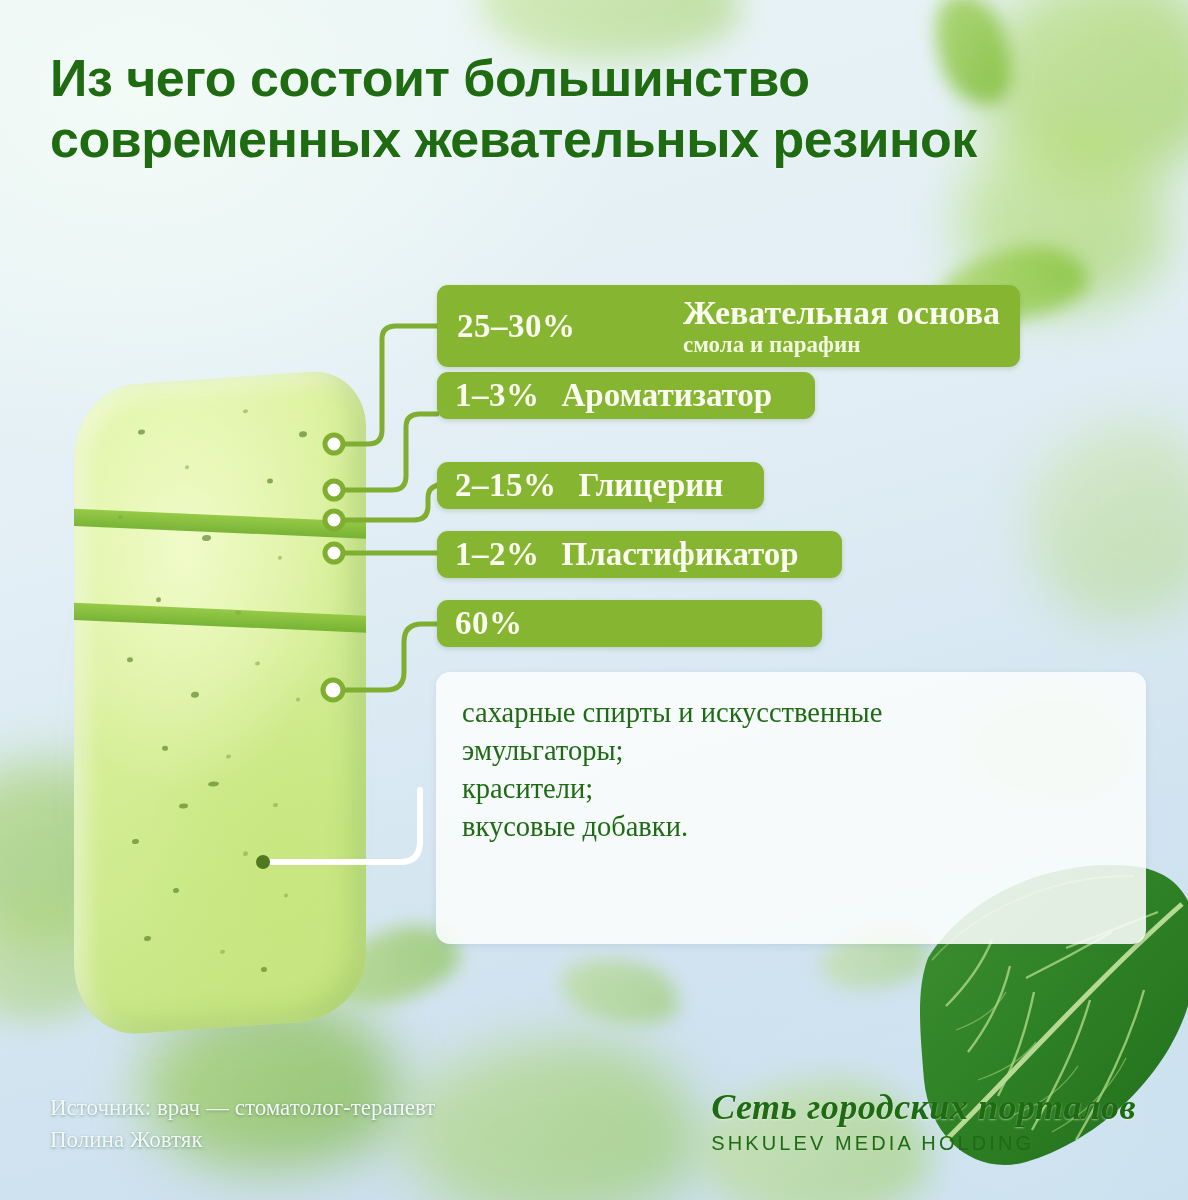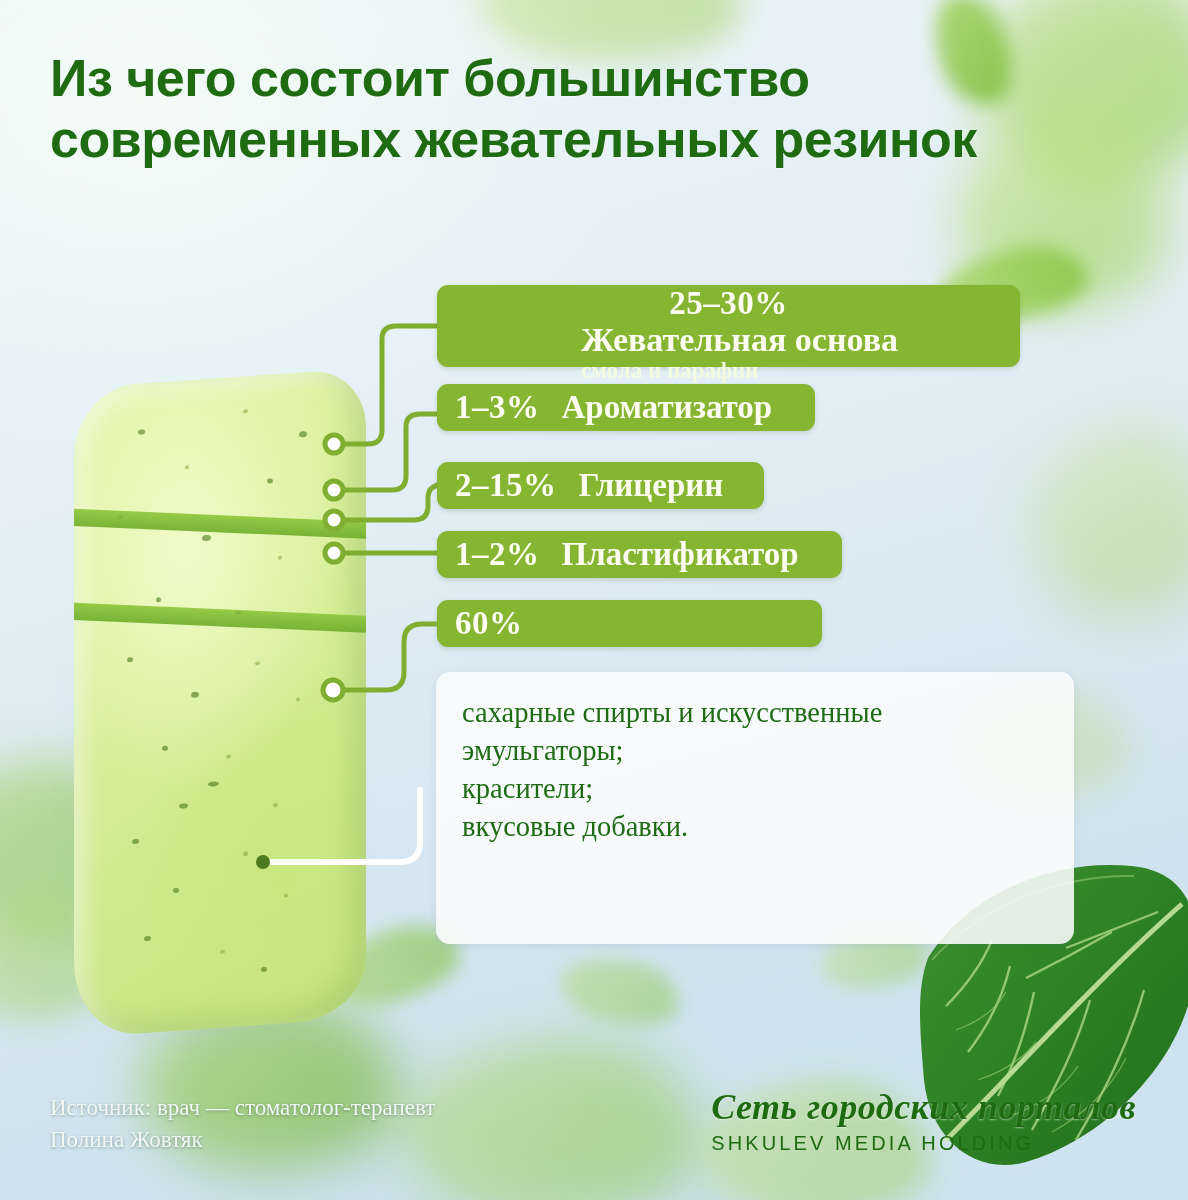--- a/index.html
+++ b/index.html
@@ -98,28 +98,28 @@
     color:#fbfdf0;
     letter-spacing:.5px;
   }
   .callout .nm {
     font-family:"Liberation Serif", serif;
     font-weight:700;
     font-size:33px;
     color:#fbfdf0;
     margin-left:22px;
   }
-  .callout.big { flex-direction:column; align-items:center; padding:0 20px; }
+  .callout.big { flex-direction:row; align-items:center; padding:0 20px;justify-content:space-between; }
   .callout.big .stack { margin-left:22px; display:flex; flex-direction:column; line-height:1.04; }
   .callout.big .nm2 { font-family:"Liberation Serif", serif; font-weight:700; font-size:34px; color:#fbfdf0; }
   .callout.big .sub { font-family:"Liberation Serif", serif; font-weight:700; font-size:23px; color:#f3fae0; margin-top:2px; }
 
   
   #listbox {
-    position:absolute; left:436px; top:672px; width:638px; height:272px; z-index:6;
+    position:absolute; left:436px; top:672px; width:710px; height:272px; z-index:6;
     background:rgba(250,253,252,.88);
     border-radius:14px;
     box-shadow:0 2px 7px rgba(70,110,120,.13);
     padding:22px 26px 18px 26px;
   }
   #listbox .li {
     font-family:"Liberation Serif", serif;
     font-size:28.5px;
     line-height:1.33;
     color:#1e6b14;
@@ -258,21 +258,21 @@
 </svg>
 
 <div class="callout big" style="left:437px; top:285px; width:583px; height:82px;">
   <span class="pct">25–30%</span>
   <span class="stack">
     <span class="nm2">Жевательная основа</span>
     <span class="sub">смола и парафин</span>
   </span>
 </div>
 
-<div class="callout" style="left:437px; top:384px; width:378px; height:47px;">
+<div class="callout" style="left:437px; top:372px; width:378px; height:47px;">
   <span class="pct">1–3%</span>
   <span class="nm">Ароматизатор</span>
 </div>
 
 <div class="callout" style="left:437px; top:462px; width:327px; height:47px;">
   <span class="pct">2–15%</span>
   <span class="nm">Глицерин</span>
 </div>
 
 <div class="callout" style="left:437px; top:531px; width:405px; height:47px;">

